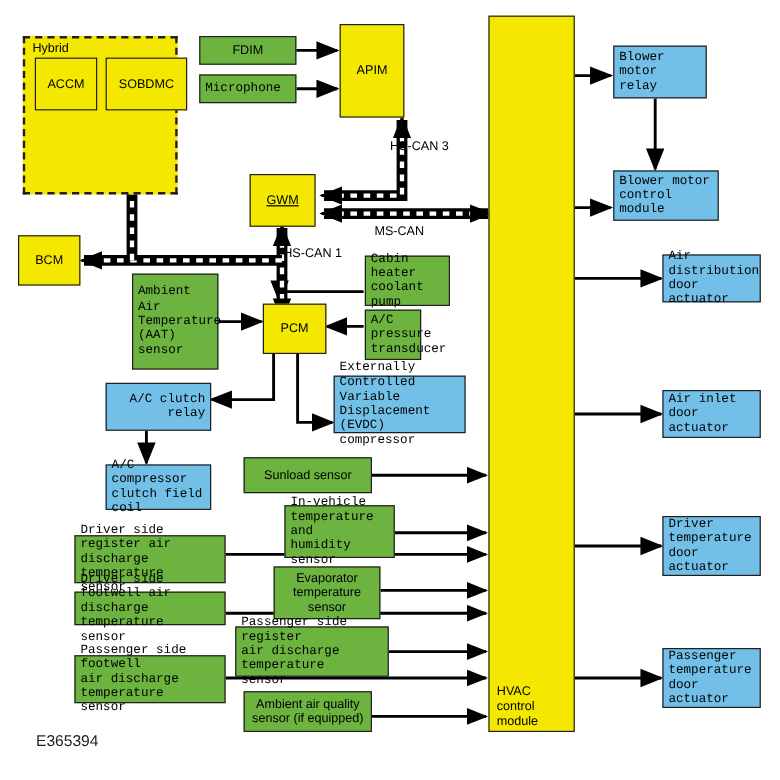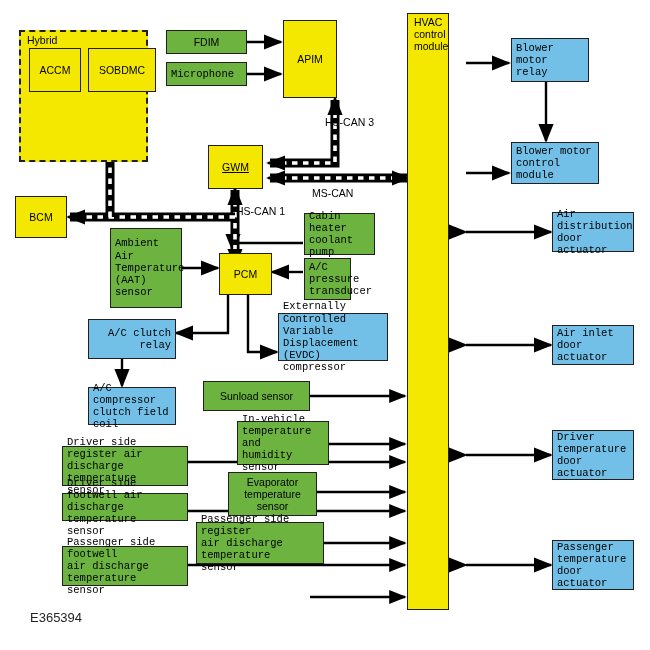--- a/index.html
+++ b/index.html
@@ -236,21 +236,21 @@
     <span style="white-space:pre-line;">A/C compressor
 clutch field coil</span>
   </div>
 
   <div class="node blue lft" style="left:278px;top:313px;width:110px;height:48px;">
     <span style="white-space:pre-line;">Externally Controlled
 Variable Displacement
 (EVDC) compressor</span>
   </div>
 
-  <div class="node yellow" style="left:407px;top:13px;width:42px;height:597px;align-items:flex-start;justify-content:flex-start;padding-left:6px;">
+  <div class="node yellow" style="left:407px;top:13px;width:72px;height:597px;align-items:flex-end;justify-content:flex-start;padding-left:6px;">
     <span class="hvac-label" style="white-space:pre-line;">HVAC
 control
 module</span>
   </div>
 
   <div class="node blue lft" style="left:511px;top:38px;width:78px;height:44px;">
     <span style="white-space:pre-line;">Blower motor
 relay</span>
   </div>
   <div class="node blue lft" style="left:511px;top:142px;width:88px;height:42px;">
@@ -307,16 +307,20 @@
 air discharge temperature
 sensor</span>
   </div>
 
   <div class="node green lft" style="left:196px;top:522px;width:128px;height:42px;">
     <span style="white-space:pre-line;">Passenger side register
 air discharge temperature
 sensor</span>
   </div>
 
+  <div class="node green ctr" style="left:203px;top:576px;width:107px;height:34px;">
+    <span style="white-space:pre-line;">Ambient air quality
+sensor (if equipped)</span>
+  </div>
 
   <div class="figid" style="left:30px;top:610px;">E365394</div>
 
 </div>
 
 </body></html>

